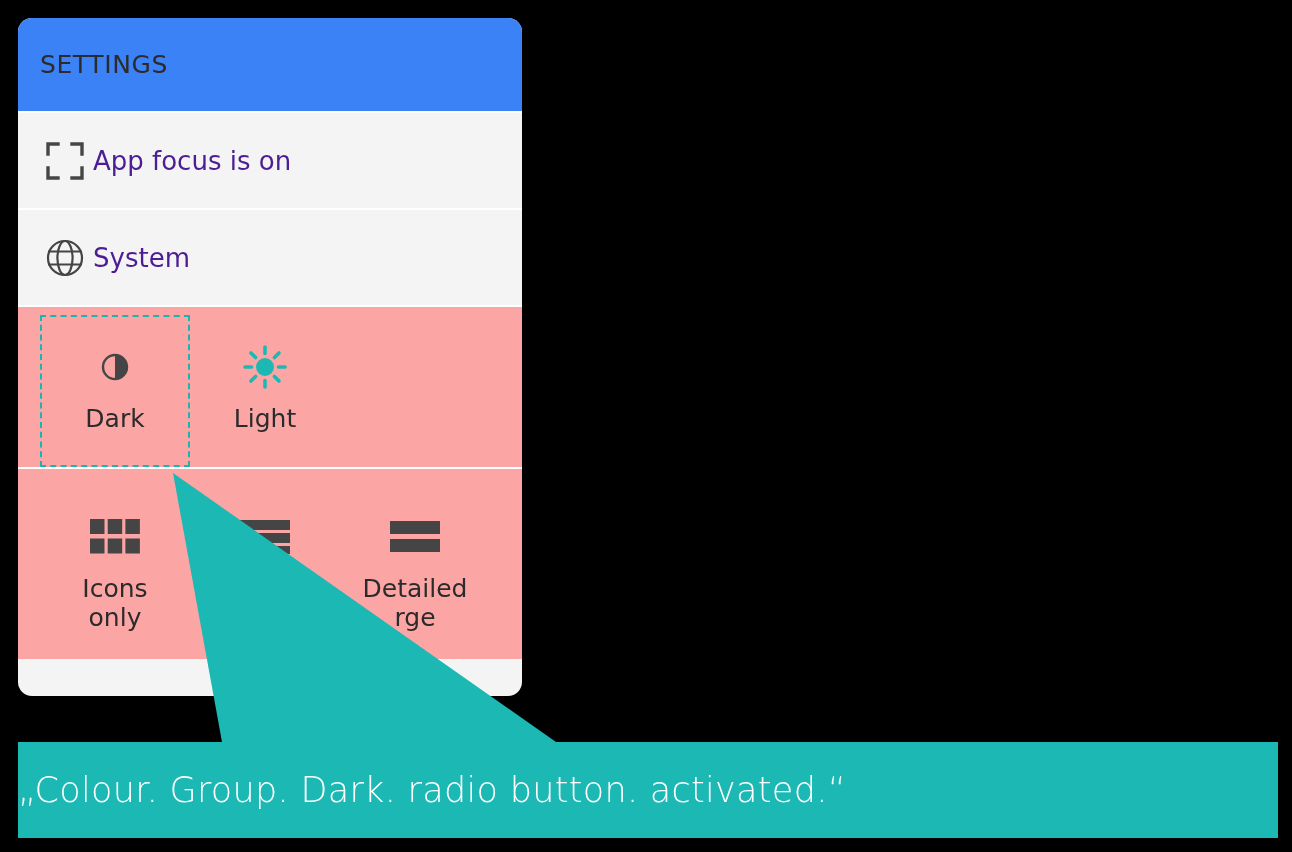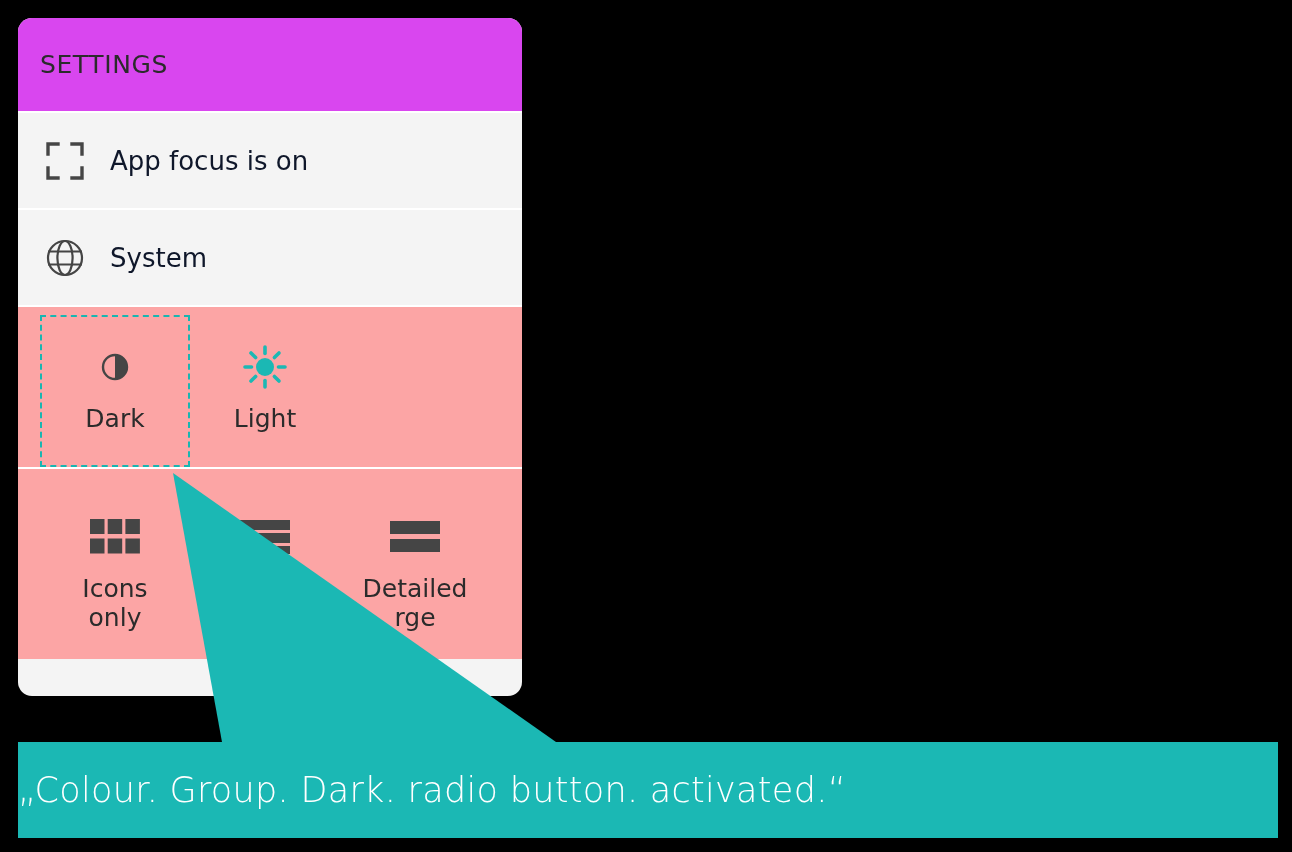--- a/index.html
+++ b/index.html
@@ -23,21 +23,21 @@
     width: 504px;
     height: 678px;
     background: #f4f4f4;
     border-radius: 14px;
     overflow: hidden;
     z-index: 2;
   }
 
   .panel-header {
     height: 93px;
-    background: #d946ef;
+    background: #3b82f6;
     display: flex;
     align-items: center;
     padding-left: 22px;
     box-sizing: border-box;
   }
   .panel-header-title {
     font-size: 25px;
     color: #2b2b2b;
     letter-spacing: 0.6px;
     font-weight: 400;
@@ -52,22 +52,22 @@
   .row-item {
     height: 95px;
     display: flex;
     align-items: center;
     padding-left: 24px;
     box-sizing: border-box;
     background: #f4f4f4;
   }
   .row-item-label {
     font-size: 26px;
-    color: #0f172a;
-    margin-left: 22px;
+    color: #4c1d95;
+    margin-left: 5px;
   }
 
   .icon-wrap {
     width: 46px;
     height: 46px;
     display: flex;
     align-items: center;
     justify-content: center;
     flex: 0 0 auto;
   }

